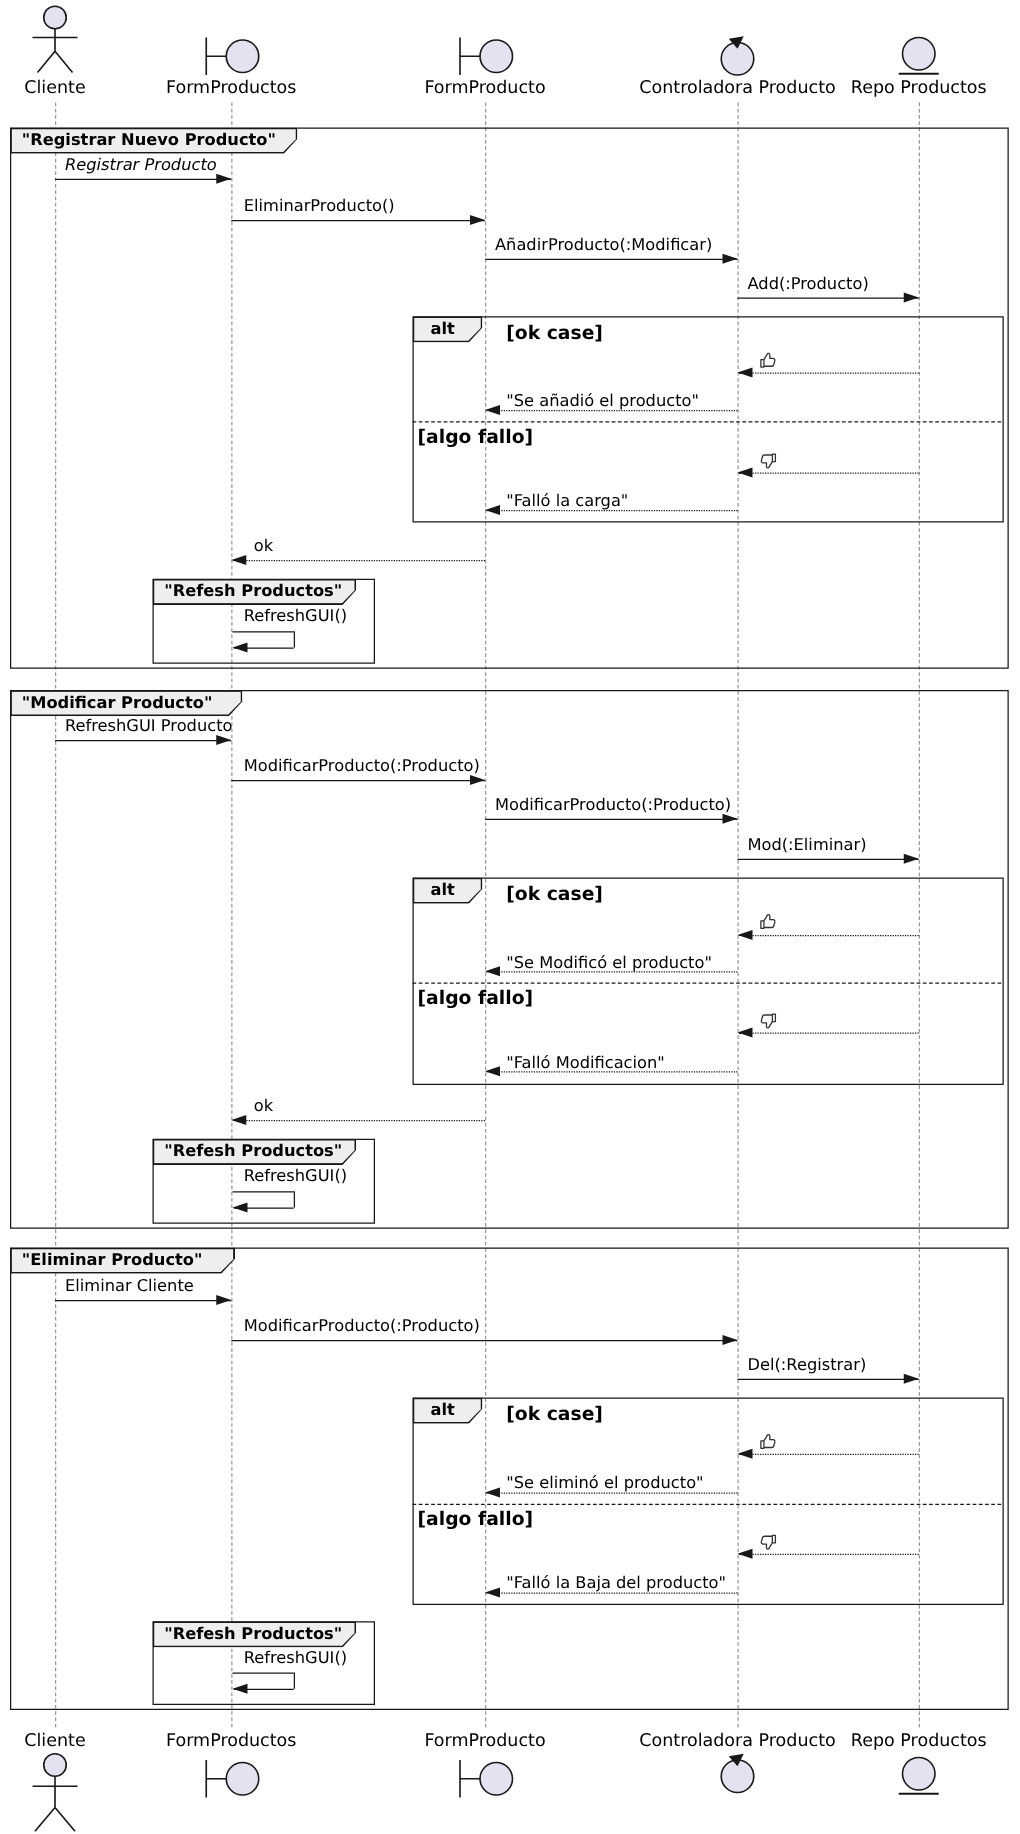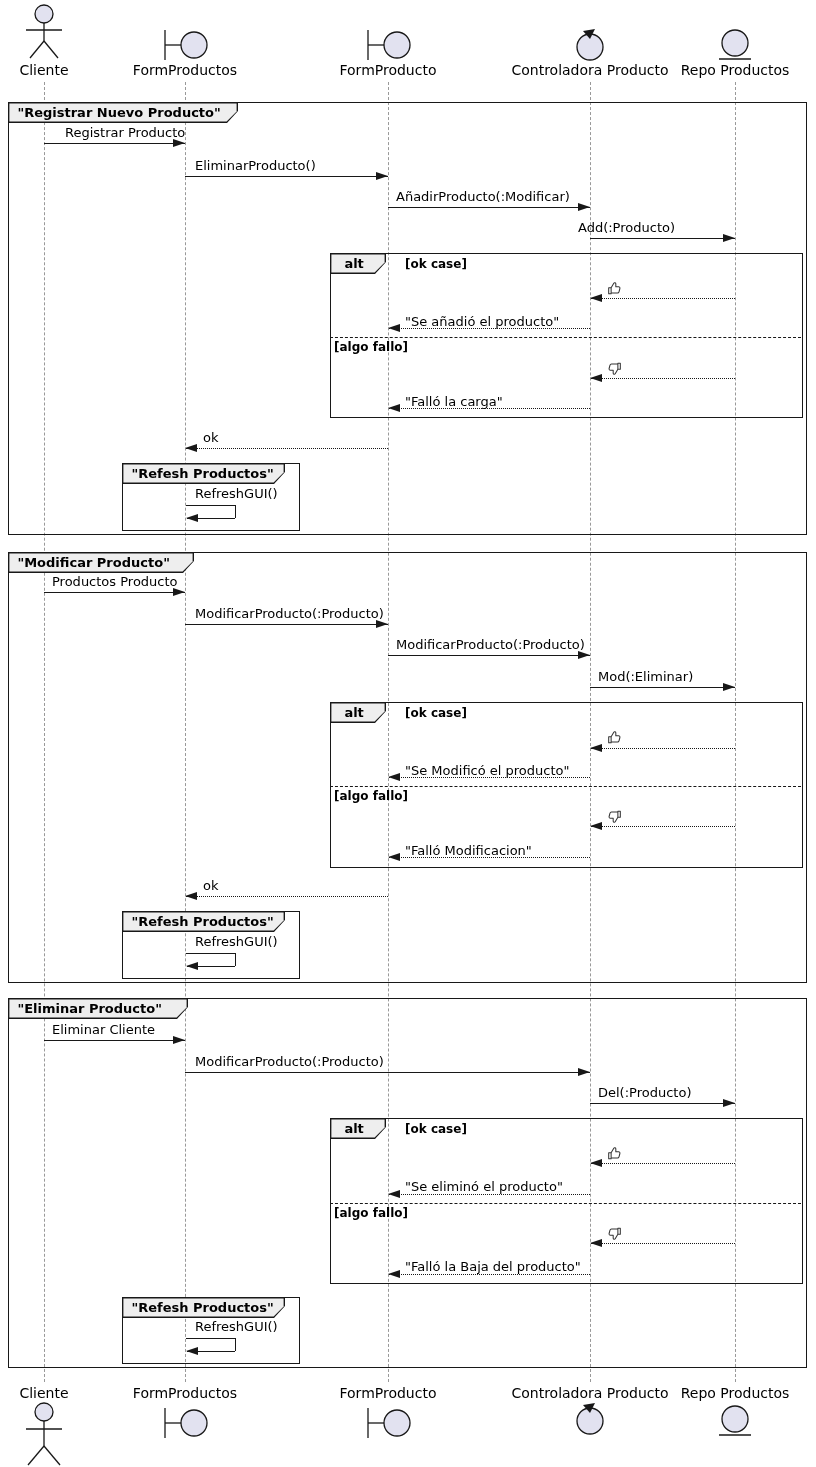--- a/index.html
+++ b/index.html
@@ -6,21 +6,21 @@
   .canvas{position:relative;width:816px;height:1467px;background:#fff;overflow:hidden;
           font-family:"DejaVu Sans",sans-serif;color:#000;}
   .lifeline{position:absolute;width:0;border-left:1px dashed #999;top:82px;height:1300px;}
   .plabel{position:absolute;font-size:14px;white-space:nowrap;transform:translateX(-50%);}
   .frame{position:absolute;border:1.7px solid #181818;background:transparent;}
   .tab{position:absolute;background:#181818;height:21px;
        clip-path:polygon(0 0,100% 0,100% 9px,calc(100% - 11px) 100%,0 100%);}
   .tab-inner{position:absolute;inset:1.4px;background:#EEEEEE;display:flex;align-items:center;
        padding:0 8px;font-weight:bold;font-size:13px;white-space:nowrap;
        clip-path:polygon(0 0,100% 0,100% 8px,calc(100% - 10px) 100%,0 100%);}
-  .guard{position:absolute;font-size:12px;font-weight:bold;white-space:nowrap;}
+  .guard{position:absolute;font-size:15px;font-weight:bold;white-space:nowrap;}
   .mlabel{position:absolute;font-size:13px;white-space:nowrap;}
   .line{position:absolute;height:0;border-top:1.2px solid #181818;}
   .line.dot{border-top:1.2px dotted #181818;}
   .vline{position:absolute;width:0;border-left:1.2px solid #181818;}
   .ah-r{position:absolute;width:0;height:0;border-top:4.5px solid transparent;
         border-bottom:4.5px solid transparent;border-left:12px solid #181818;}
   .ah-l{position:absolute;width:0;height:0;border-top:4.5px solid transparent;
         border-bottom:4.5px solid transparent;border-right:12px solid #181818;}
   .divider{position:absolute;height:0;border-top:1.2px dashed #181818;}
   .thumb{position:absolute;width:15px;height:15px;}
@@ -77,33 +77,33 @@
     <circle cx="18" cy="15" r="13" fill="#E2E2F0" stroke="#181818" stroke-width="1.3"></circle>
     <line x1="2" y1="31" x2="34" y2="31" stroke="#181818" stroke-width="1.5"></line>
   </svg>
   <div class="plabel" style="left:735px;top:62px;">Repo Productos</div>
 
   <div class="frame" style="left:8px;top:102px;width:797px;height:431px;"></div>
   <div class="tab" style="left:8px;top:102px;width:230px;">
     <div class="tab-inner">"Registrar Nuevo Producto"</div>
   </div>
 
-  <div class="mlabel" style="left:65px;top:125px;">Registrar Producto</div>
+  <div class="mlabel" style="left:52px;top:125px;font-style:italic;">Registrar Producto</div>
   <div class="line" style="left:44px;top:143px;width:141px;"></div>
   <div class="ah-r" style="left:173px;top:139px;"></div>
 
   <div class="mlabel" style="left:195px;top:158px;">EliminarProducto()</div>
   <div class="line" style="left:185px;top:176px;width:203px;"></div>
   <div class="ah-r" style="left:376px;top:172px;"></div>
 
   <div class="mlabel" style="left:396px;top:189px;">AñadirProducto(:Modificar)</div>
   <div class="line" style="left:388px;top:207px;width:202px;"></div>
   <div class="ah-r" style="left:578px;top:203px;"></div>
 
-  <div class="mlabel" style="left:578px;top:220px;">Add(:Producto)</div>
+  <div class="mlabel" style="left:598px;top:220px;">Add(:Producto)</div>
   <div class="line" style="left:590px;top:238px;width:145px;"></div>
   <div class="ah-r" style="left:723px;top:234px;"></div>
 
   <div class="frame" style="left:330px;top:253px;width:471px;height:163px;"></div>
   <div class="tab" style="left:330px;top:253px;width:56px;">
     <div class="tab-inner" style="padding:0 13px;">alt</div>
   </div>
   <div class="guard" style="left:405px;top:257px;">[ok case]</div>
 
   <svg class="thumb" style="left:607px;top:281px;" viewBox="0 0 16 16">
@@ -147,21 +147,21 @@
   <div class="line" style="left:186px;top:505px;width:49px;"></div>
   <div class="vline" style="left:235px;top:505px;height:13px;"></div>
   <div class="line" style="left:187px;top:518px;width:48px;"></div>
   <div class="ah-l" style="left:186px;top:514px;"></div>
 
   <div class="frame" style="left:8px;top:552px;width:797px;height:429px;"></div>
   <div class="tab" style="left:8px;top:552px;width:186px;">
     <div class="tab-inner">"Modificar Producto"</div>
   </div>
 
-  <div class="mlabel" style="left:52px;top:574px;">Productos Producto</div>
+  <div class="mlabel" style="left:52px;top:574px;">RefreshGUI Producto</div>
   <div class="line" style="left:44px;top:592px;width:141px;"></div>
   <div class="ah-r" style="left:173px;top:588px;"></div>
 
   <div class="mlabel" style="left:195px;top:606px;">ModificarProducto(:Producto)</div>
   <div class="line" style="left:185px;top:624px;width:203px;"></div>
   <div class="ah-r" style="left:376px;top:620px;"></div>
 
   <div class="mlabel" style="left:396px;top:637px;">ModificarProducto(:Producto)</div>
   <div class="line" style="left:388px;top:655px;width:202px;"></div>
   <div class="ah-r" style="left:578px;top:651px;"></div>
@@ -225,21 +225,21 @@
   </div>
 
   <div class="mlabel" style="left:52px;top:1022px;">Eliminar Cliente</div>
   <div class="line" style="left:44px;top:1040px;width:141px;"></div>
   <div class="ah-r" style="left:173px;top:1036px;"></div>
 
   <div class="mlabel" style="left:195px;top:1054px;">ModificarProducto(:Producto)</div>
   <div class="line" style="left:185px;top:1072px;width:405px;"></div>
   <div class="ah-r" style="left:578px;top:1068px;"></div>
 
-  <div class="mlabel" style="left:598px;top:1085px;">Del(:Producto)</div>
+  <div class="mlabel" style="left:598px;top:1085px;">Del(:Registrar)</div>
   <div class="line" style="left:590px;top:1103px;width:145px;"></div>
   <div class="ah-r" style="left:723px;top:1099px;"></div>
 
   <div class="frame" style="left:330px;top:1118px;width:471px;height:164px;"></div>
   <div class="tab" style="left:330px;top:1118px;width:56px;">
     <div class="tab-inner" style="padding:0 13px;">alt</div>
   </div>
   <div class="guard" style="left:405px;top:1122px;">[ok case]</div>
 
   <svg class="thumb" style="left:607px;top:1146px;" viewBox="0 0 16 16">

